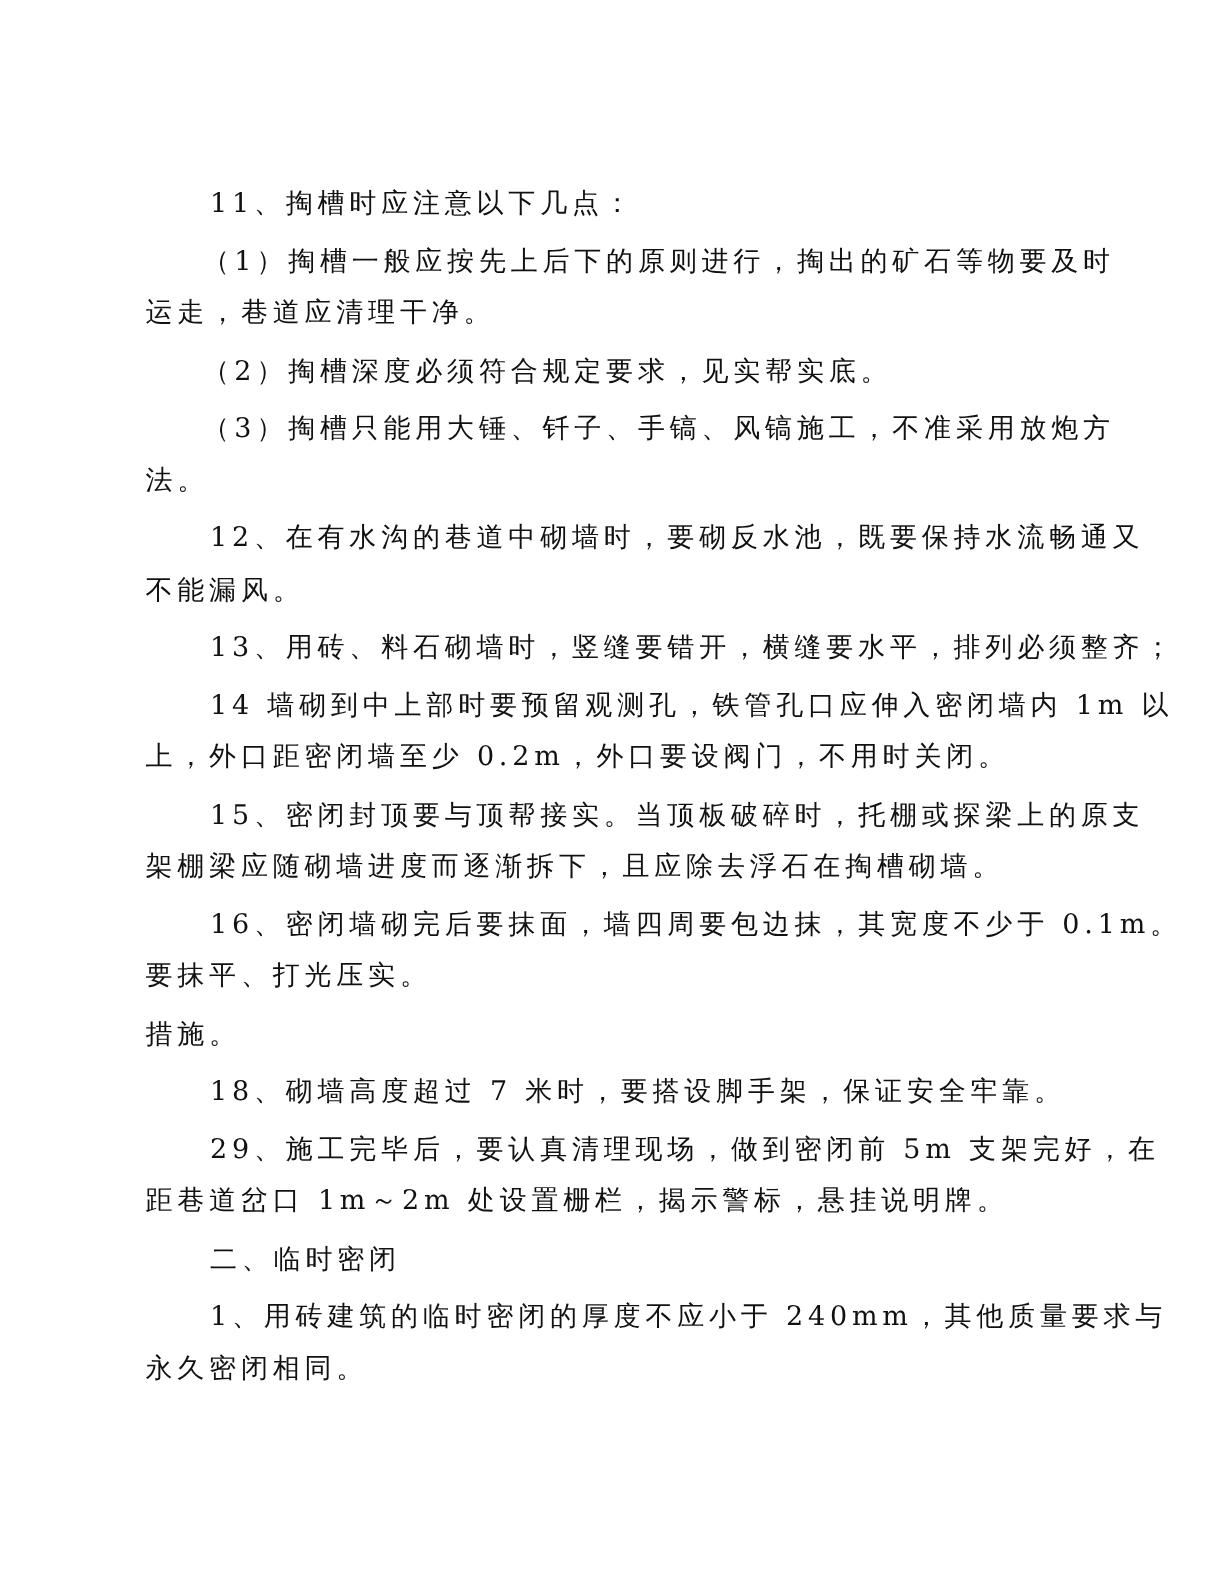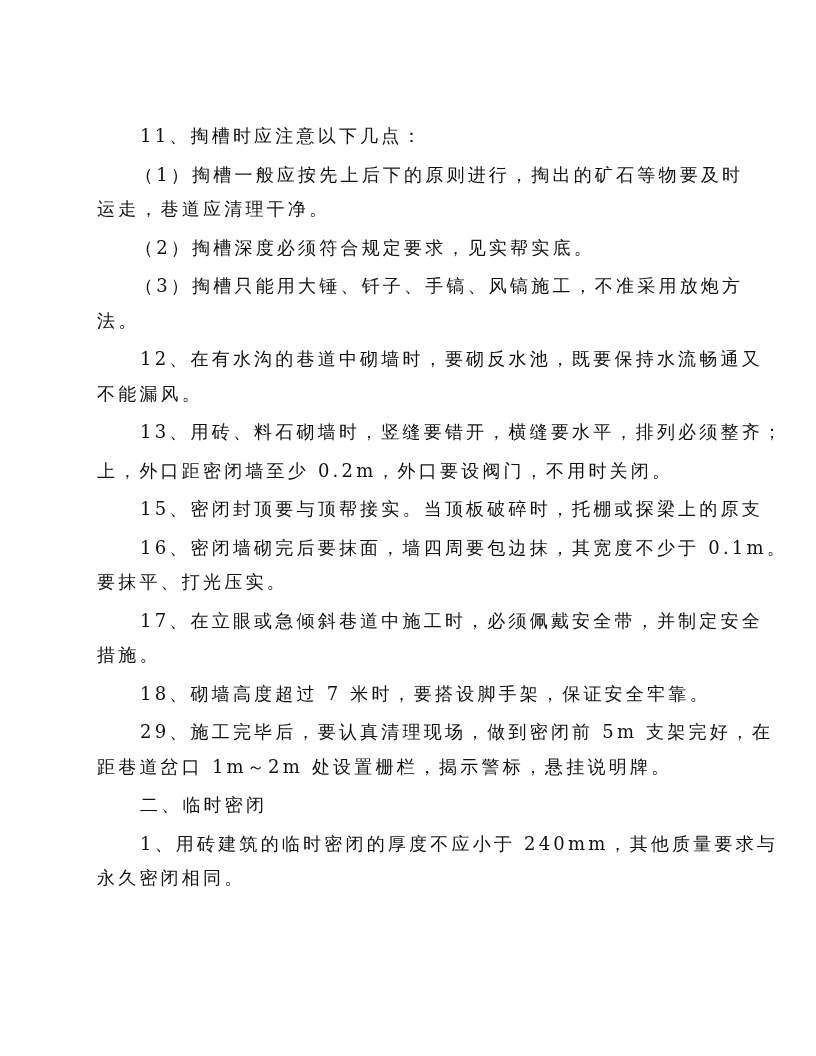--- a/index.html
+++ b/index.html
@@ -30,31 +30,32 @@
       <span class="line">法。</span>
     </p>
     <p class="para">
       <span class="line indent">12、在有水沟的巷道中砌墙时，要砌反水池，既要保持水流畅通又</span>
       <span class="line">不能漏风。</span>
     </p>
     <p class="para">
       <span class="line indent">13、用砖、料石砌墙时，竖缝要错开，横缝要水平，排列必须整齐；</span>
     </p>
     <p class="para">
+      <span class="line indent">14 墙砌到中上部时要预留观测孔，铁管孔口应伸入密闭墙内 1m 以</span>
       <span class="line">上，外口距密闭墙至少 0.2m，外口要设阀门，不用时关闭。</span>
     </p>
     <p class="para">
       <span class="line indent">15、密闭封顶要与顶帮接实。当顶板破碎时，托棚或探梁上的原支</span>
+      <span class="line">架棚梁应随砌墙进度而逐渐拆下，且应除去浮石在掏槽砌墙。</span>
     </p>
     <p class="para">
       <span class="line indent">16、密闭墙砌完后要抹面，墙四周要包边抹，其宽度不少于 0.1m。</span>
       <span class="line">要抹平、打光压实。</span>
     </p>
     <p class="para">
-      <span class="line indent">17、在立眼或急倾斜巷道中施工时，必须佩戴安全带，并制定安全</span>
       <span class="line">措施。</span>
     </p>
     <p class="para">
       <span class="line indent">18、砌墙高度超过 7 米时，要搭设脚手架，保证安全牢靠。</span>
     </p>
     <p class="para">
       <span class="line indent">29、施工完毕后，要认真清理现场，做到密闭前 5m 支架完好，在</span>
       <span class="line">距巷道岔口 1m～2m 处设置栅栏，揭示警标，悬挂说明牌。</span>
     </p>
     <p class="para">

